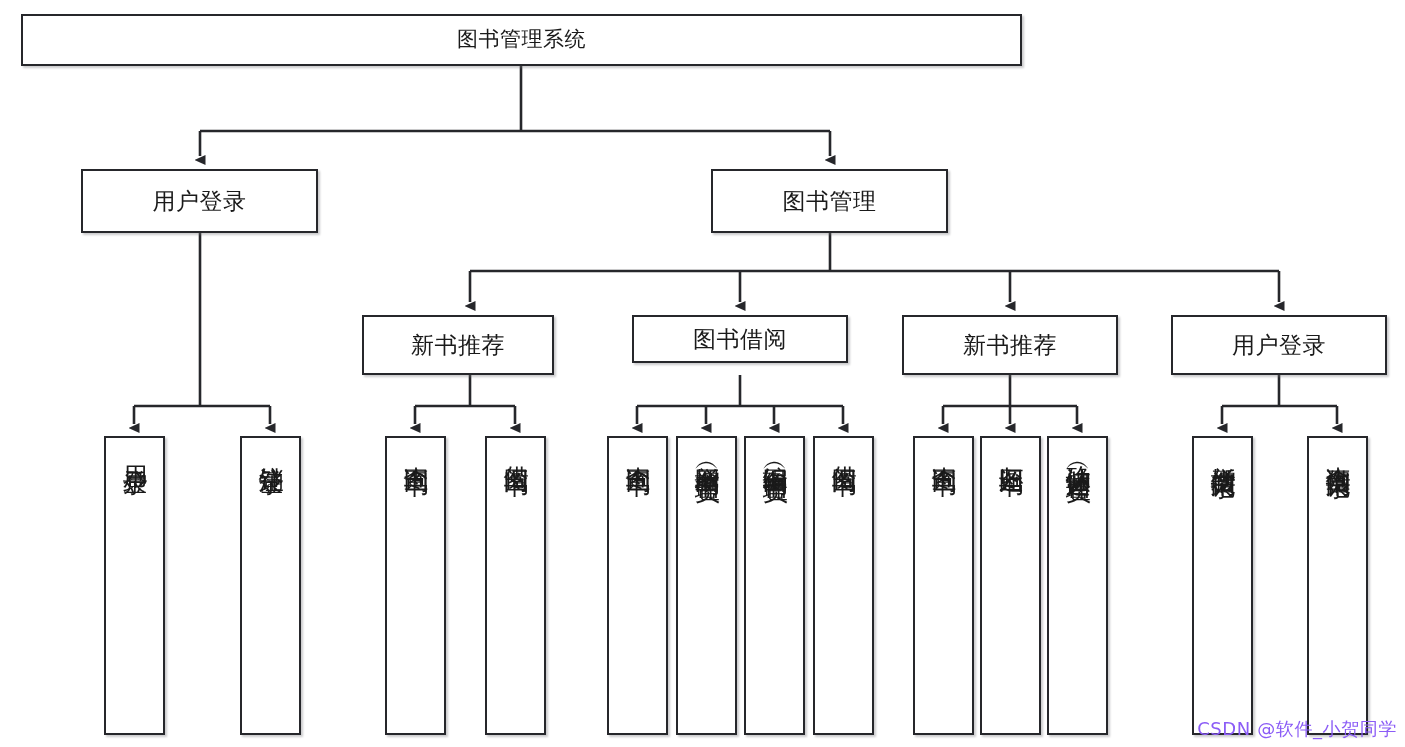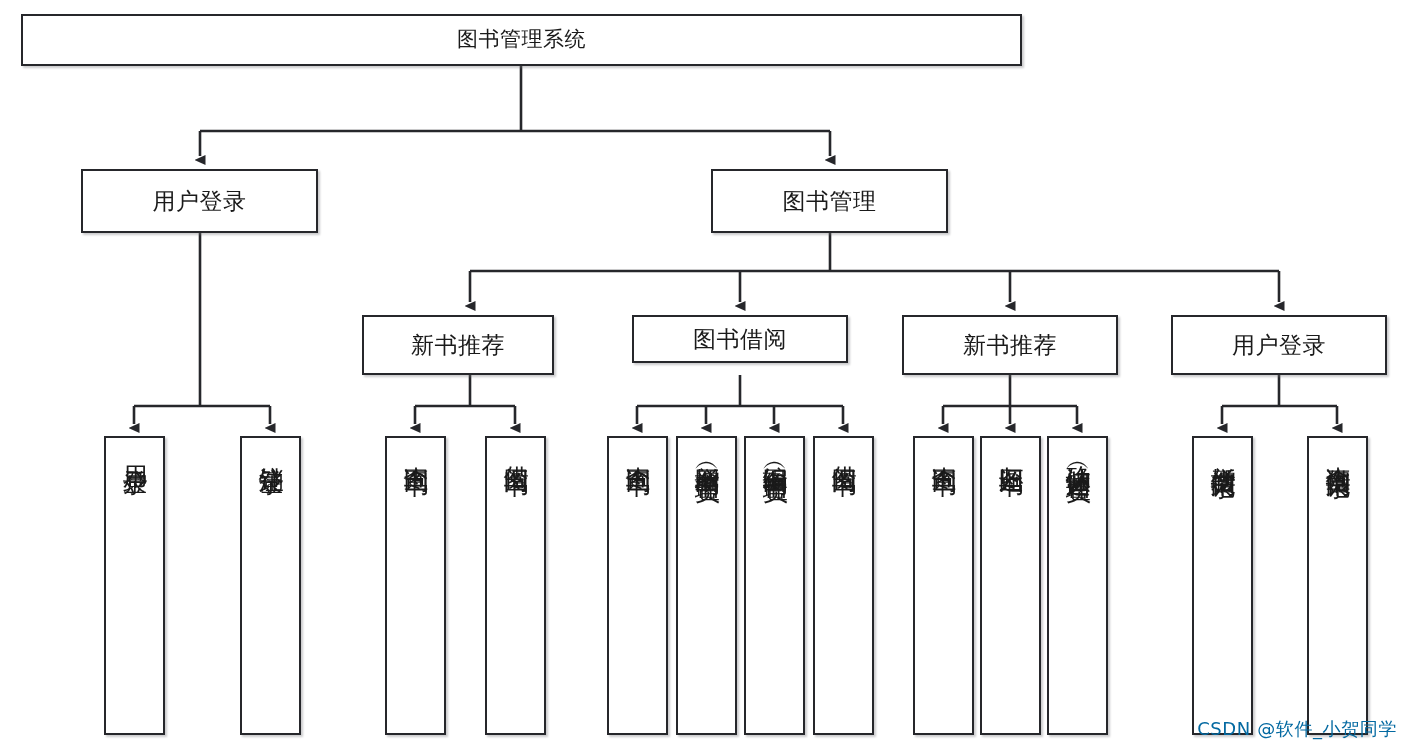--- a/index.html
+++ b/index.html
@@ -64,21 +64,21 @@
     font-size: 25px;
     line-height: 1.05;
     letter-spacing: 2px;
     white-space: nowrap;
   }
   #watermark {
     position: absolute;
     right: 8px;
     bottom: 6px;
     font-size: 18px;
-    color: #0369a1;
+    color: #8b5cf6;
     letter-spacing: 0.6px;
     z-index: 5;
     white-space: nowrap;
   }
 </style>
 </head>
 <body>
 
 <div id="canvas">
 

